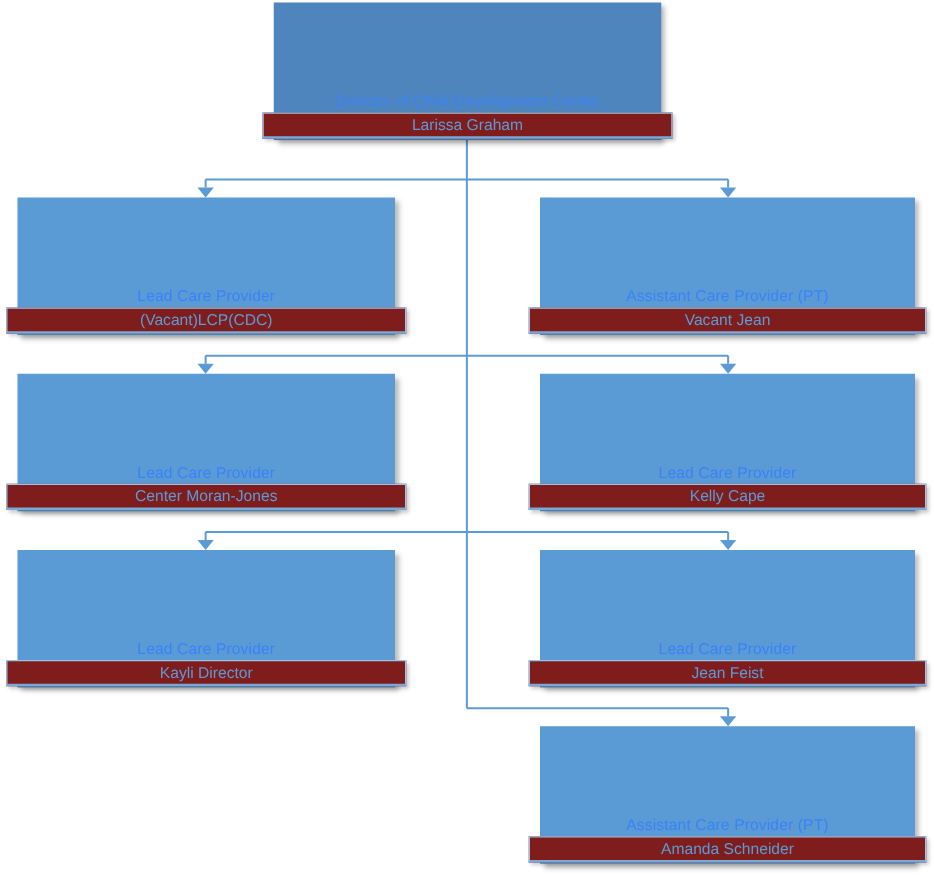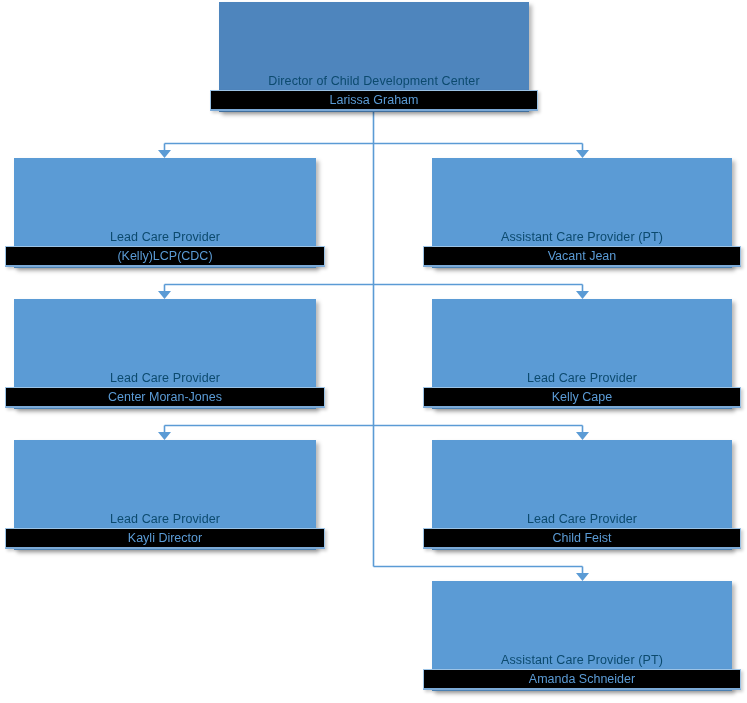--- a/index.html
+++ b/index.html
@@ -49,34 +49,34 @@
   }
   .node.root .node-box {
     background: #4E85BD;
   }
   .node-title {
     position: absolute;
     left: 9px;
     right: 9px;
     top: 72px;
     text-align: center;
-    color: #0c4a6e;
+    color: #3b82f6;
     font-size: 12.5px;
     line-height: 15px;
     letter-spacing: .1px;
     white-space: nowrap;
     overflow: hidden;
   }
   .node-name-plate {
     position: absolute;
     left: 0;
     right: 0;
     top: 88px;
     height: 21px;
-    background: #000000;
+    background: #7f1d1d;
     border: 1px solid #9CC3E5;
     border-bottom: 2px solid #7BA9D6;
     box-sizing: border-box;
     box-shadow: 2px 2px 3px rgba(0,0,0,0.20);
   }
   .node-name {
     position: absolute;
     left: 0;
     right: 0;
     top: 2px;
@@ -141,21 +141,21 @@
     <div class="node-title">Director of Child Development Center</div>
     <div class="node-name-plate">
       <div class="node-name">Larissa Graham</div>
     </div>
   </div>
 
   <div class="node col-left row-1">
     <div class="node-box"></div>
     <div class="node-title">Lead Care Provider</div>
     <div class="node-name-plate">
-      <div class="node-name">(Kelly)LCP(CDC)</div>
+      <div class="node-name">(Vacant)LCP(CDC)</div>
     </div>
   </div>
 
   <div class="node col-right row-1">
     <div class="node-box"></div>
     <div class="node-title">Assistant Care Provider (PT)</div>
     <div class="node-name-plate">
       <div class="node-name">Vacant Jean</div>
     </div>
   </div>
@@ -181,21 +181,21 @@
     <div class="node-title">Lead Care Provider</div>
     <div class="node-name-plate">
       <div class="node-name">Kayli Director</div>
     </div>
   </div>
 
   <div class="node col-right row-3">
     <div class="node-box"></div>
     <div class="node-title">Lead Care Provider</div>
     <div class="node-name-plate">
-      <div class="node-name">Child Feist</div>
+      <div class="node-name">Jean Feist</div>
     </div>
   </div>
 
   <div class="node col-right row-4">
     <div class="node-box"></div>
     <div class="node-title">Assistant Care Provider (PT)</div>
     <div class="node-name-plate">
       <div class="node-name">Amanda Schneider</div>
     </div>
   </div>

